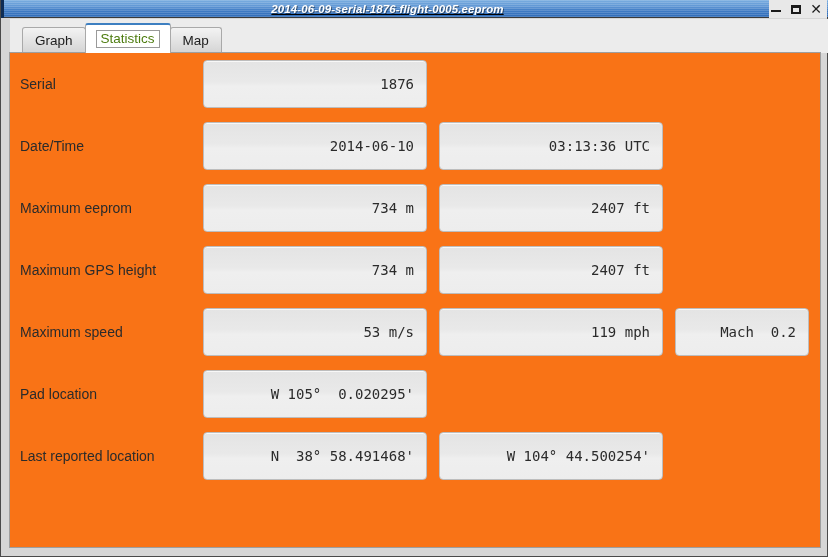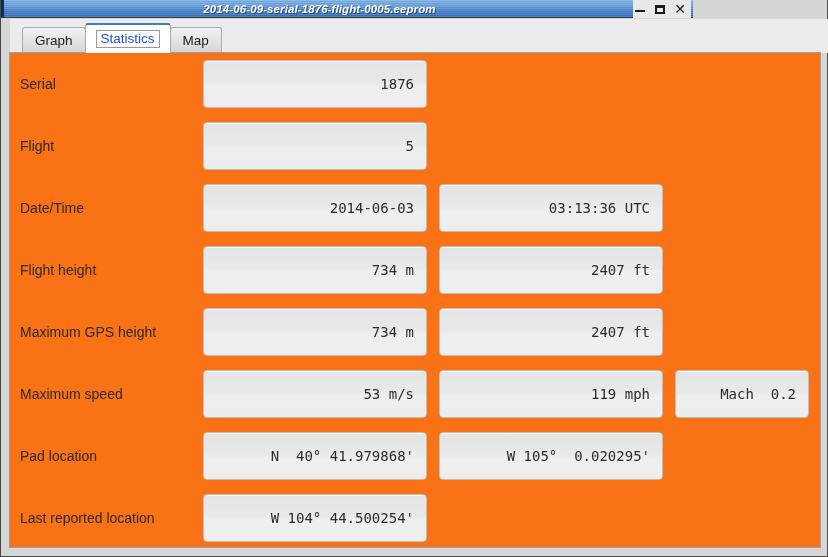--- a/index.html
+++ b/index.html
@@ -24,33 +24,34 @@
     box-sizing: border-box;
     background: #d6d6d6;
     border: 1px solid #4a4a4a;
     border-top: none;
   }
 
   
   .titlebar {
     position: absolute;
     left: 0; top: 0;
-    width: 692px;
+    width: 828px;
     height: 18px;
     box-sizing: border-box;
     background:
       repeating-linear-gradient(to bottom,
         rgba(255,255,255,0.16) 0px,
         rgba(255,255,255,0.16) 1px,
         rgba(0,0,0,0.0) 1px,
         rgba(0,0,0,0.0) 2px),
       linear-gradient(to bottom, #7aaee0 0%, #5f96d4 38%, #3f7bc4 62%, #2f6cb8 100%);
     border-bottom: 1px solid #3a3a3a;
     display: flex;
     align-items: center;
+    text-decoration: underline;
   }
   .titlebar-left-box {
     width: 3px; height: 18px;
     background: #0f2d55;
     flex: 0 0 auto;
   }
   .title-text {
     flex: 1 1 auto;
     text-align: center;
     font-size: 11.5px;
@@ -130,21 +131,21 @@
     border-top-right-radius: 3px;
     margin-right: -1px;
     cursor: default;
   }
   .tab.active {
     background: #ffffff;
     border-color: #a9a9a9;
     border-top: 2px solid #3d7fc1;
     height: 30px;
     z-index: 5;
-    color: #1d4ed8;
+    color: #4d7c0f;
   }
   .tab.active .tab-label-box {
     border: 1px solid #9a9a9a;
     padding: 1px 4px;
     margin: 0 -2px;
     line-height: 14px;
   }
   .tab-label-box { display: inline-block; }
 
   
@@ -239,37 +240,31 @@
   <div class="content">
     <div class="rows">
 
       <div class="row">
         <div class="row-label">Serial</div>
         <div class="fields">
           <div class="field w-main">1876</div>
         </div>
       </div>
 
-      <div class="row">
-        <div class="row-label">Flight</div>
-        <div class="fields">
-          <div class="field w-main">5</div>
-        </div>
-      </div>
 
       <div class="row">
         <div class="row-label">Date/Time</div>
         <div class="fields">
-          <div class="field w-main">2014-06-03</div>
+          <div class="field w-main">2014-06-10</div>
           <div class="field w-main">03:13:36 UTC</div>
         </div>
       </div>
 
       <div class="row">
-        <div class="row-label">Flight height</div>
+        <div class="row-label">Maximum eeprom</div>
         <div class="fields">
           <div class="field w-main">734 m</div>
           <div class="field w-main">2407 ft</div>
         </div>
       </div>
 
       <div class="row">
         <div class="row-label">Maximum GPS height</div>
         <div class="fields">
           <div class="field w-main">734 m</div>
@@ -282,28 +277,28 @@
         <div class="fields">
           <div class="field w-main">53 m/s</div>
           <div class="field w-main">119 mph</div>
           <div class="field w-third">Mach  0.2</div>
         </div>
       </div>
 
       <div class="row">
         <div class="row-label">Pad location</div>
         <div class="fields">
-          <div class="field w-main">N  40° 41.979868'</div>
           <div class="field w-main">W 105°  0.020295'</div>
         </div>
       </div>
 
       <div class="row">
         <div class="row-label">Last reported location</div>
         <div class="fields">
+          <div class="field w-main">N  38° 58.491468'</div>
           <div class="field w-main">W 104° 44.500254'</div>
         </div>
       </div>
 
     </div>
   </div>
 
 </div>
 
 </body></html>

